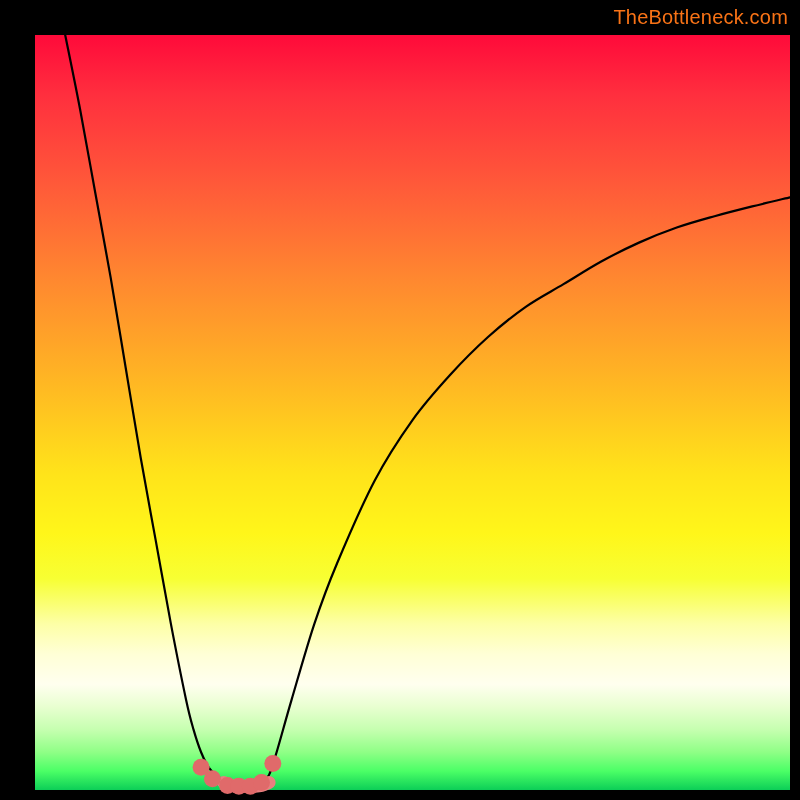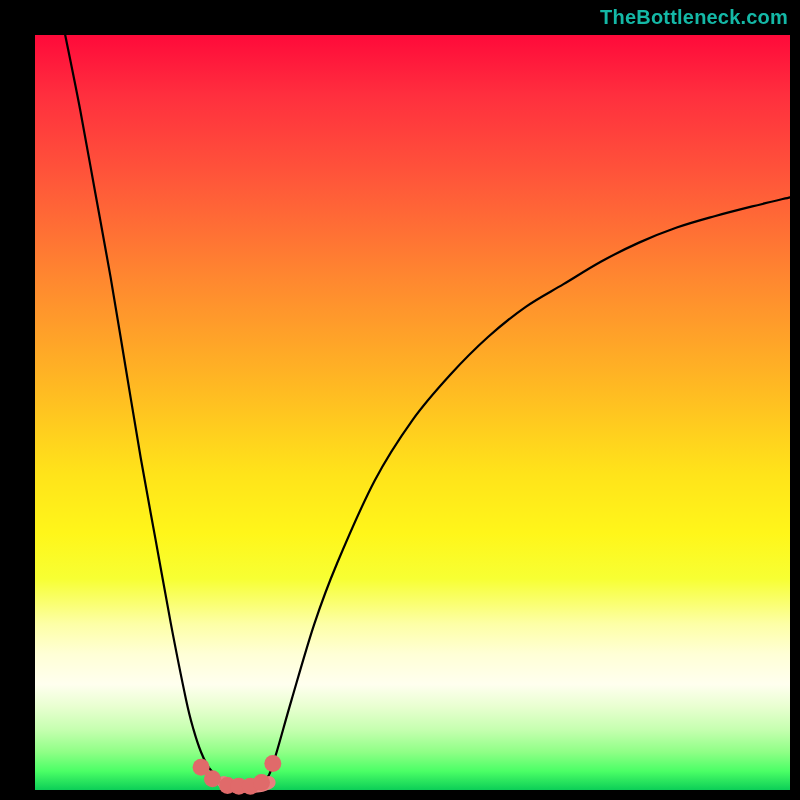--- a/index.html
+++ b/index.html
@@ -43,23 +43,23 @@
       #c6ffb0 92%,
       #8fff86 95%,
       #4bff66 97.5%,
       #0cce57 100%
     );
   }
   .watermark {
     position: absolute;
     top: 6px;
     right: 12px;
-    color: #14b8a6;
+    color: #f97316;
     font-size: 20px;
-    font-weight: 700;
+    font-weight: 400;
     letter-spacing: 0.2px;
     user-select: none;
   }
   svg.curves {
     position: absolute;
     left: 0;
     top: 0;
     width: 755px;
     height: 755px;
     overflow: visible;

